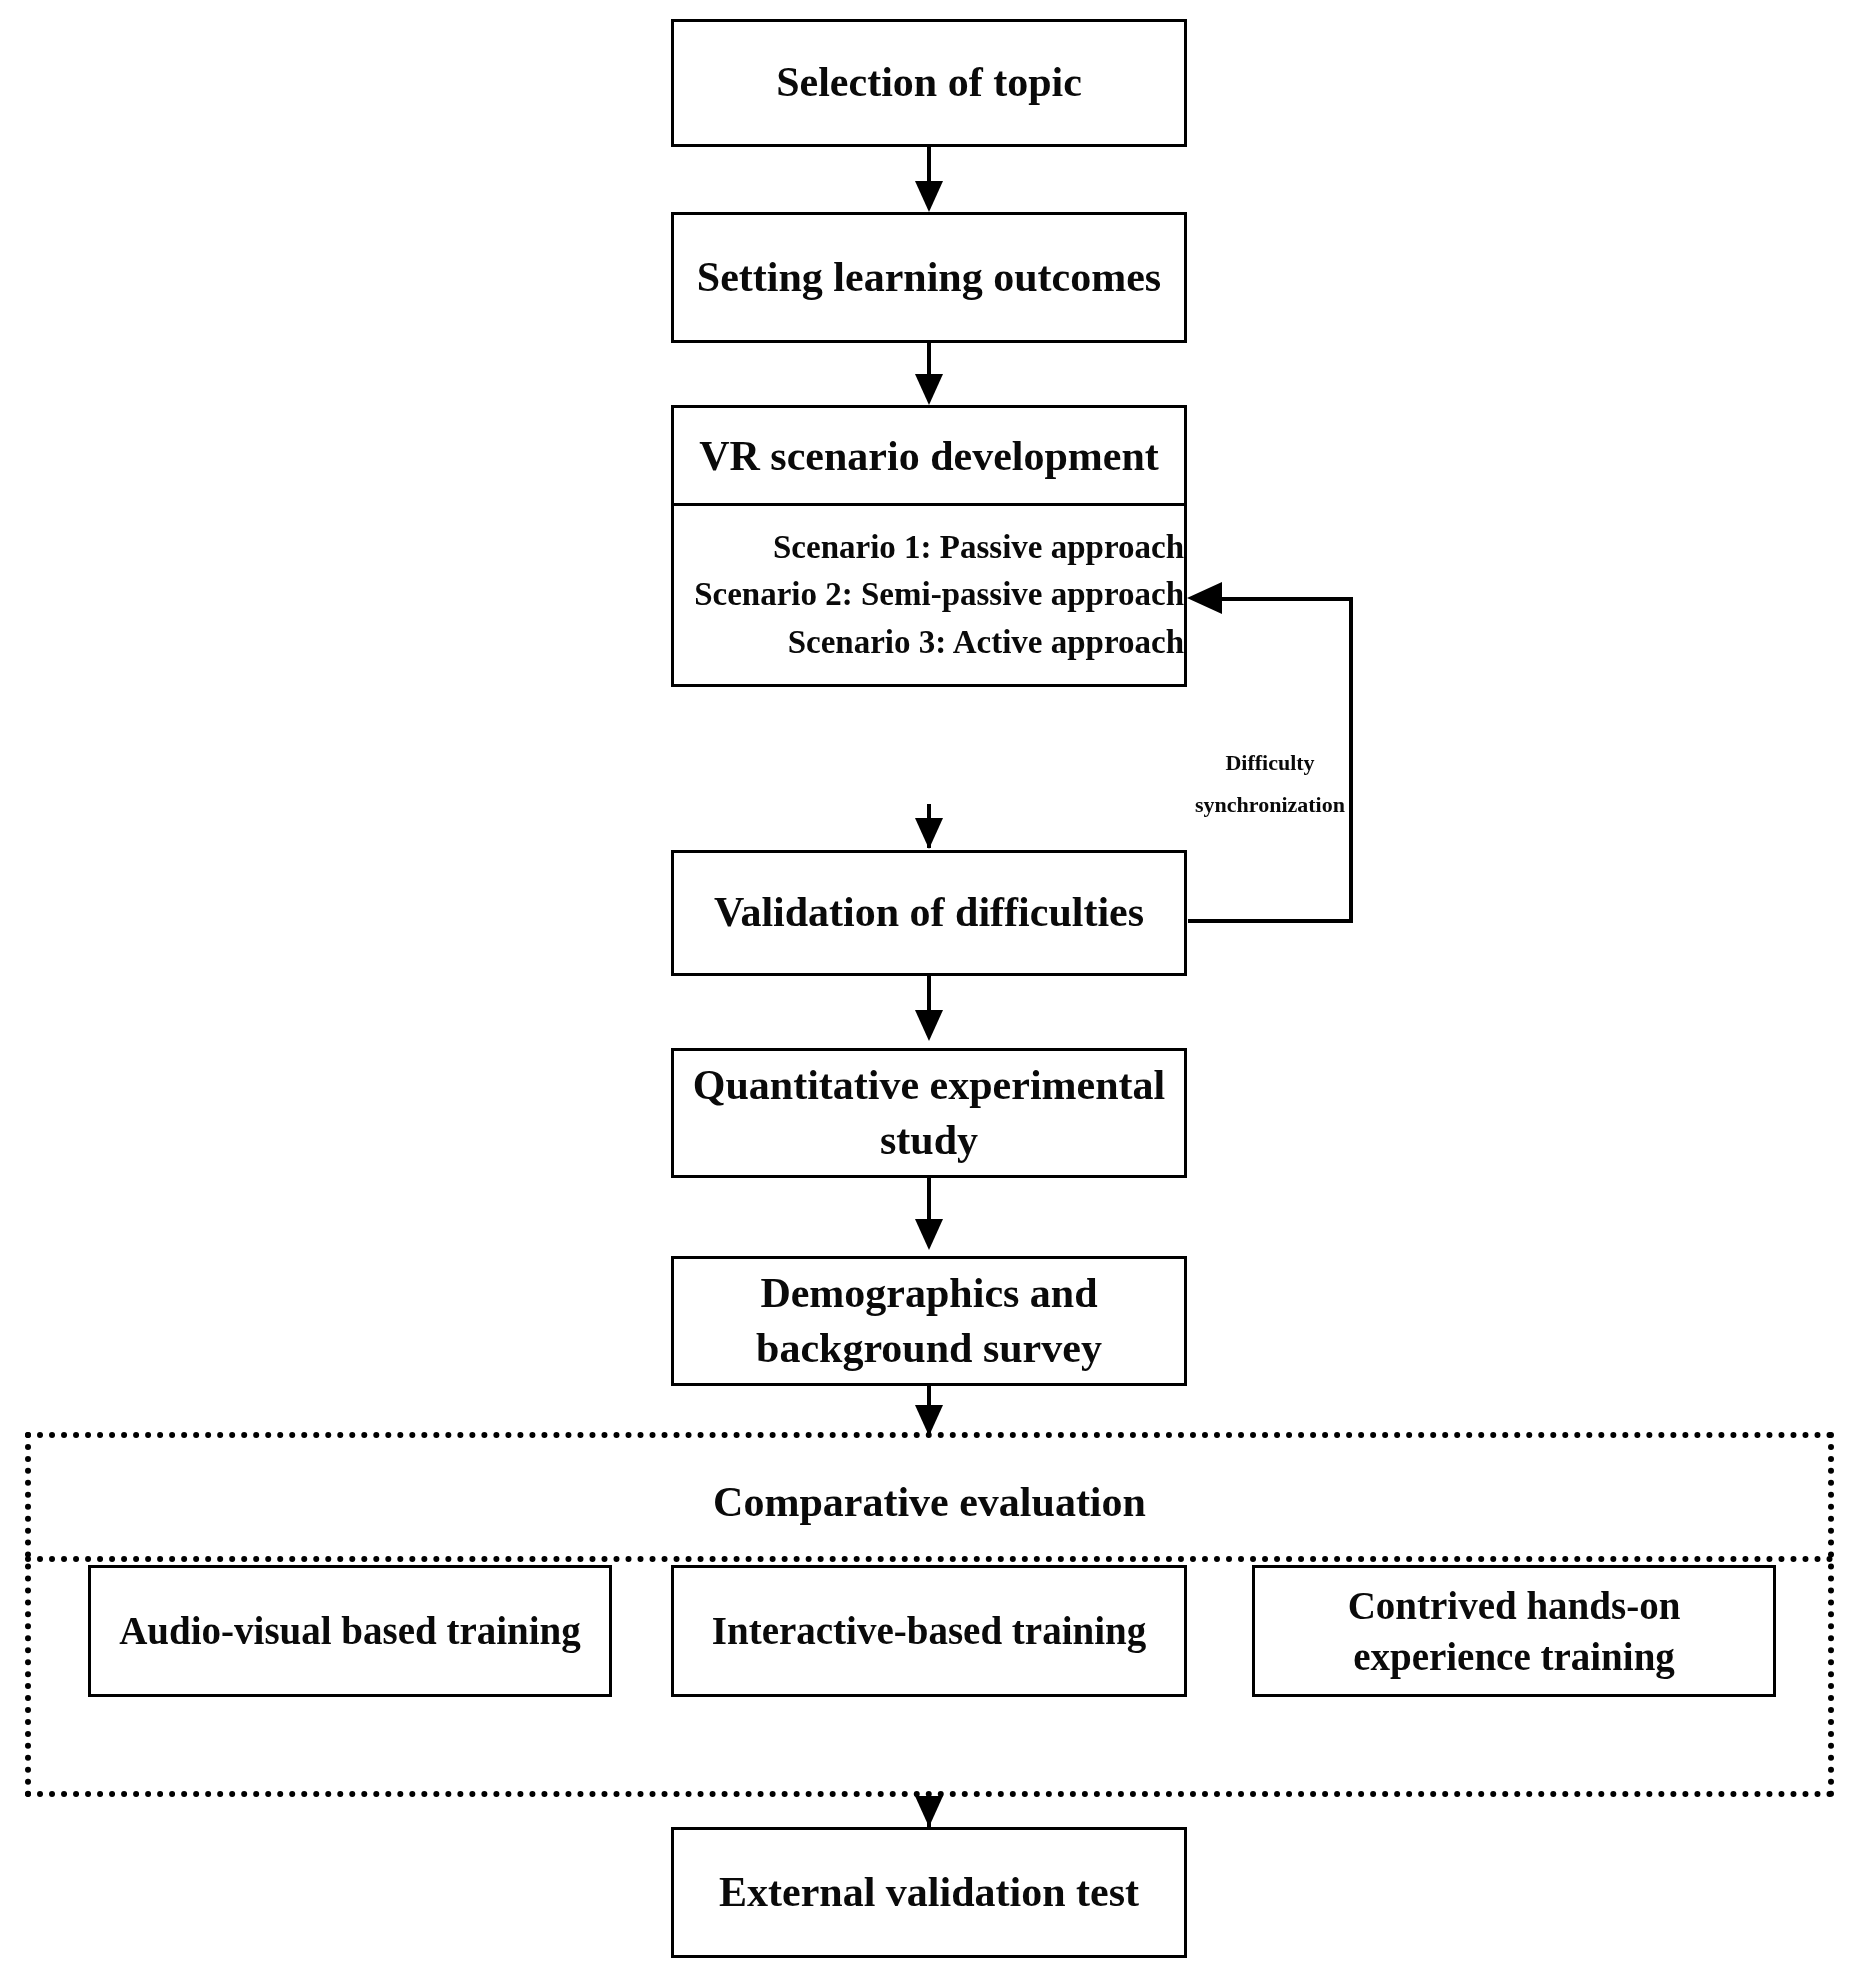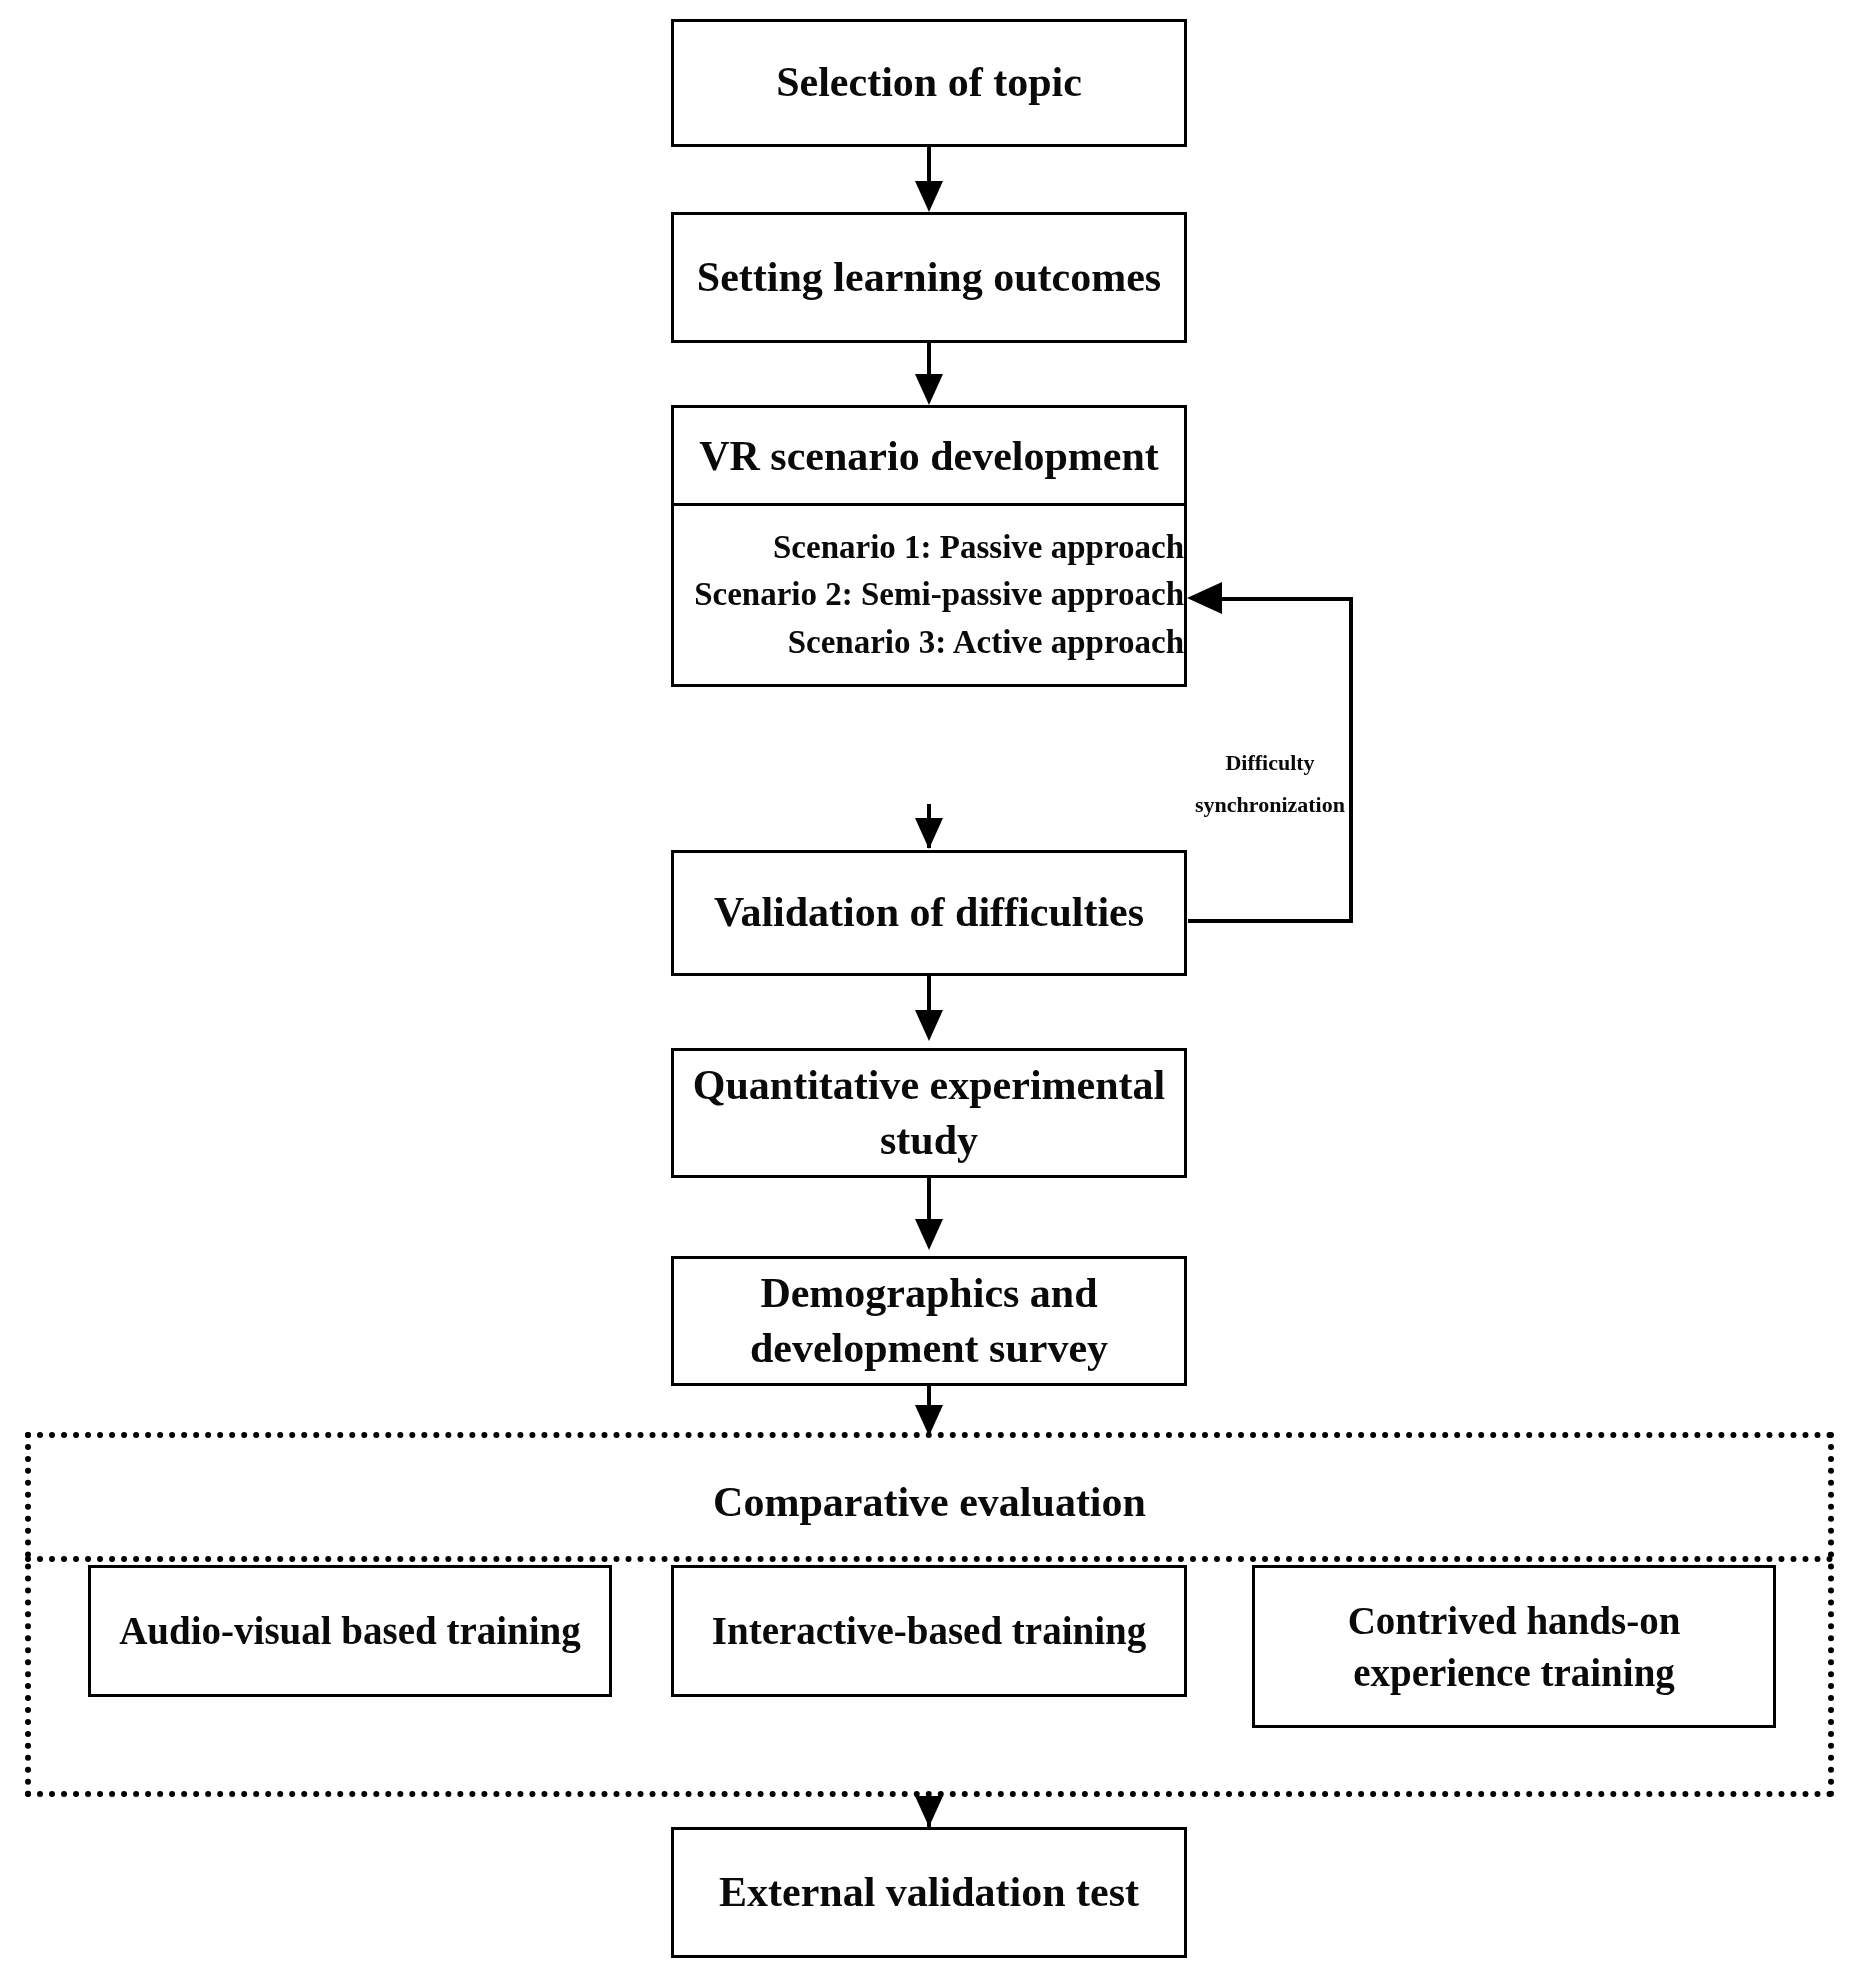--- a/index.html
+++ b/index.html
@@ -179,39 +179,39 @@
   <div class="node" style="left:671px; top:1048px; width:516px; height:130px;">
     <span class="lbl t-big">Quantitative experimental</span>
     <span class="lbl t-big">study</span>
   </div>
 
   <div class="vline" style="left:927px; top:1178px; height:47px;"></div>
   <div class="arrow-down" style="left:915px; top:1219px;"></div>
 
   <div class="node" style="left:671px; top:1256px; width:516px; height:130px;">
     <span class="lbl t-big">Demographics and</span>
-    <span class="lbl t-big">development survey</span>
+    <span class="lbl t-big">background survey</span>
   </div>
 
   <div class="vline" style="left:927px; top:1386px; height:48px;"></div>
   <div class="arrow-down" style="left:915px; top:1405px;"></div>
 
   <div class="dotted-box" style="left:25px; top:1432px; width:1809px; height:365px;"></div>
   <div class="dotted-divider" style="left:25px; top:1556px; width:1809px; height:0;"></div>
   <div class="comp-title" style="left:25px; top:1478px; width:1809px;">Comparative evaluation</div>
 
   <div class="node" style="left:88px; top:1565px; width:524px; height:132px;">
     <span class="lbl t-mid">Audio-visual based training</span>
   </div>
 
   <div class="node" style="left:671px; top:1565px; width:516px; height:132px;">
     <span class="lbl t-mid">Interactive-based training</span>
   </div>
 
-  <div class="node" style="left:1252px; top:1565px; width:524px; height:163px;">
+  <div class="node" style="left:1252px; top:1565px; width:524px; height:132px;">
     <span class="lbl t-mid">Contrived hands-on</span>
     <span class="lbl t-mid">experience training</span>
   </div>
 
   <div class="vline" style="left:927px; top:1796px; height:32px;"></div>
   <div class="arrow-down" style="left:915px; top:1796px;"></div>
 
   <div class="node" style="left:671px; top:1827px; width:516px; height:131px;">
     <span class="lbl t-big">External validation test</span>
   </div>

